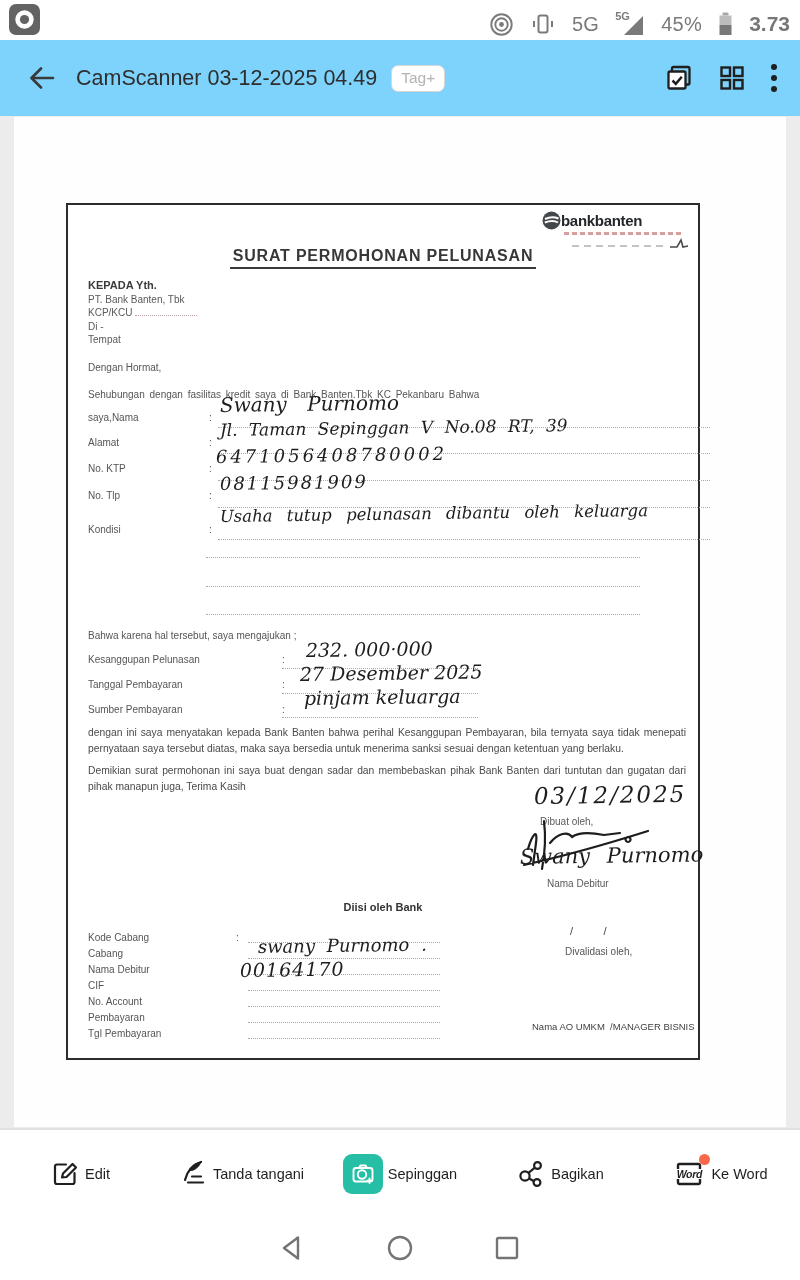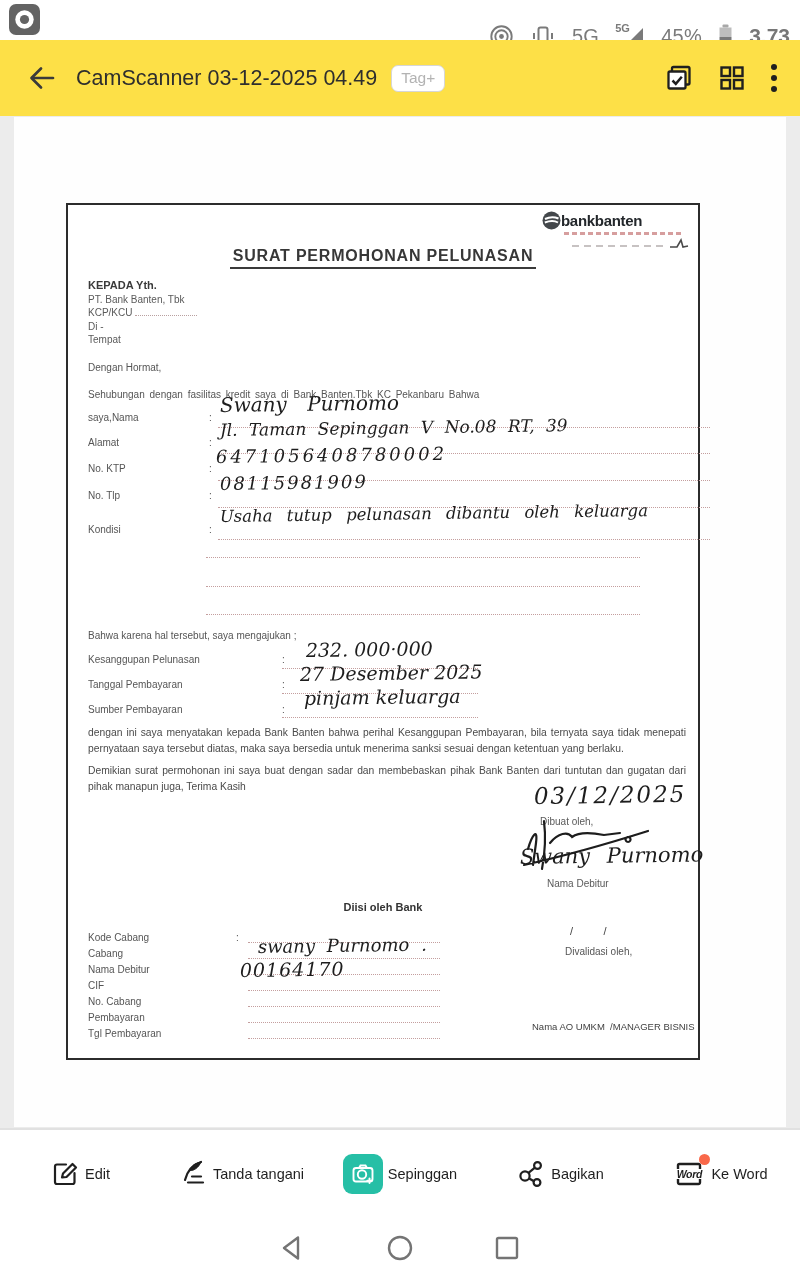--- a/index.html
+++ b/index.html
@@ -6,26 +6,26 @@
   html,body { width:800px; height:1280px; }
   body {
     font-family: "Liberation Sans", sans-serif;
     background:#fff; position:relative; overflow:hidden;
     -webkit-font-smoothing: antialiased;
   }
   .abs { position:absolute; }
 
   
   .statusbar { position:absolute; left:0; top:0; width:800px; height:40px; background:#fff; }
-  .status-right { position:absolute; right:10px; top:16px; height:40px; display:flex; align-items:center; gap:16px; color:#7a7a7a; }
+  .status-right { position:absolute; right:10px; top:4px; height:40px; display:flex; align-items:center; gap:16px; color:#7a7a7a; }
   .status-txt { font-size:20px; font-weight:500; color:#7a7a7a; letter-spacing:.3px; }
   .time-txt { font-size:21px; font-weight:600; color:#777; }
 
   
-  .appbar { position:absolute; left:0; top:40px; width:800px; height:76px; background:#fde047; display:flex; align-items:center; }
+  .appbar { position:absolute; left:0; top:40px; width:800px; height:76px; background:#7dd3fc; display:flex; align-items:center; }
   .appbar-title { font-size:21.5px; color:#2e2e2e; font-weight:500; white-space:nowrap; margin-left:18px; }
   .tag-chip { margin-left:14px; border:1.5px solid #d6d6d6; border-radius:7px; padding:3px 9px 4px; font-size:15.5px; color:#b3b3b3; background:#fff; }
   .appbar-icons { margin-left:auto; display:flex; align-items:center; gap:24px; padding-right:22px; }
 
   
   .scanarea { position:absolute; left:0; top:116px; width:800px; height:1014px; background:#ececec; }
   .paper { position:absolute; left:14px; top:1px; width:772px; height:1010px; background:#fefefe; }
   .scan-divider { position:absolute; left:0; top:1128px; width:800px; height:2px; background:#e1e1e1; }
 
   
@@ -242,21 +242,21 @@
 
   <div class="abs lbl" style="left:20px; top:727px;">Kode Cabang</div>
   <div class="abs colon" style="left:168px; top:727px;">:</div>
   <div class="dotl" style="left:180px; top:737px; width:192px;"></div>
   <div class="abs lbl" style="left:20px; top:743px;">Cabang</div>
   <div class="dotl" style="left:180px; top:753px; width:192px;"></div>
   <div class="abs lbl" style="left:20px; top:759px;">Nama Debitur</div>
   <div class="dotl" style="left:180px; top:769px; width:192px;"></div>
   <div class="abs lbl" style="left:20px; top:775px;">CIF</div>
   <div class="dotl" style="left:180px; top:785px; width:192px;"></div>
-  <div class="abs lbl" style="left:20px; top:791px;">No. Cabang</div>
+  <div class="abs lbl" style="left:20px; top:791px;">No. Account</div>
   <div class="dotl" style="left:180px; top:801px; width:192px;"></div>
   <div class="abs lbl" style="left:20px; top:807px;">Pembayaran</div>
   <div class="dotl" style="left:180px; top:817px; width:192px;"></div>
   <div class="abs lbl" style="left:20px; top:823px;">Tgl Pembayaran</div>
   <div class="dotl" style="left:180px; top:833px; width:192px;"></div>
 
   <div class="abs hw" style="left:190px; top:731px; font-size:18px; word-spacing:6px;">swany Purnomo .</div>
   <div class="abs hw" style="left:172px; top:754px; font-size:19px; letter-spacing:1px;">00164170</div>
 
   <div class="abs ws-pre" style="left:502px; top:720px; font-size:11px; color:#444;">/          /</div>

